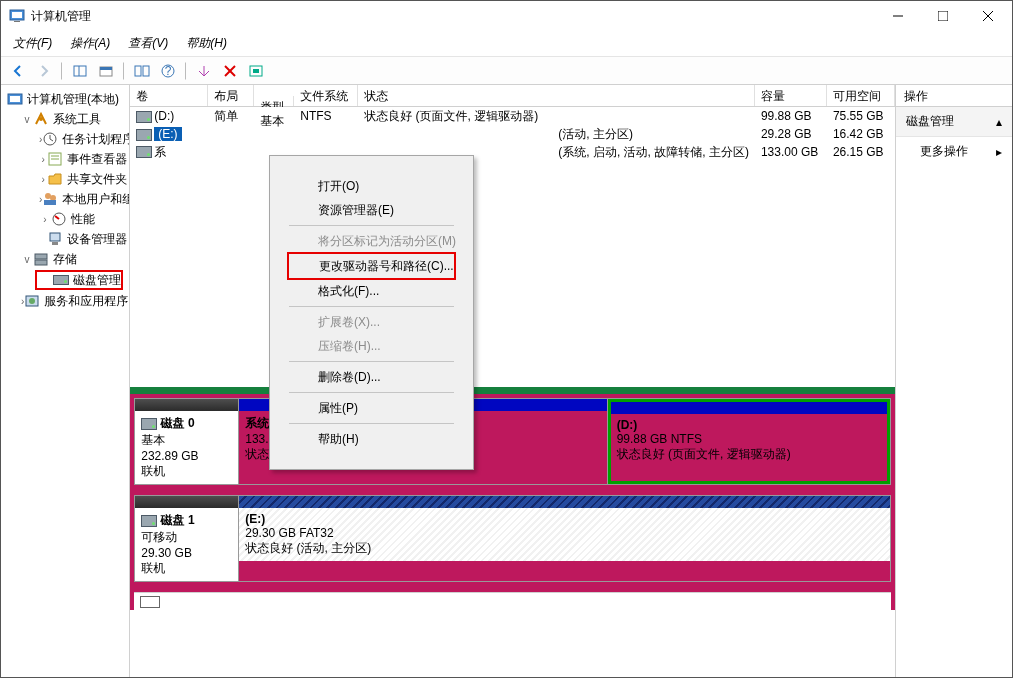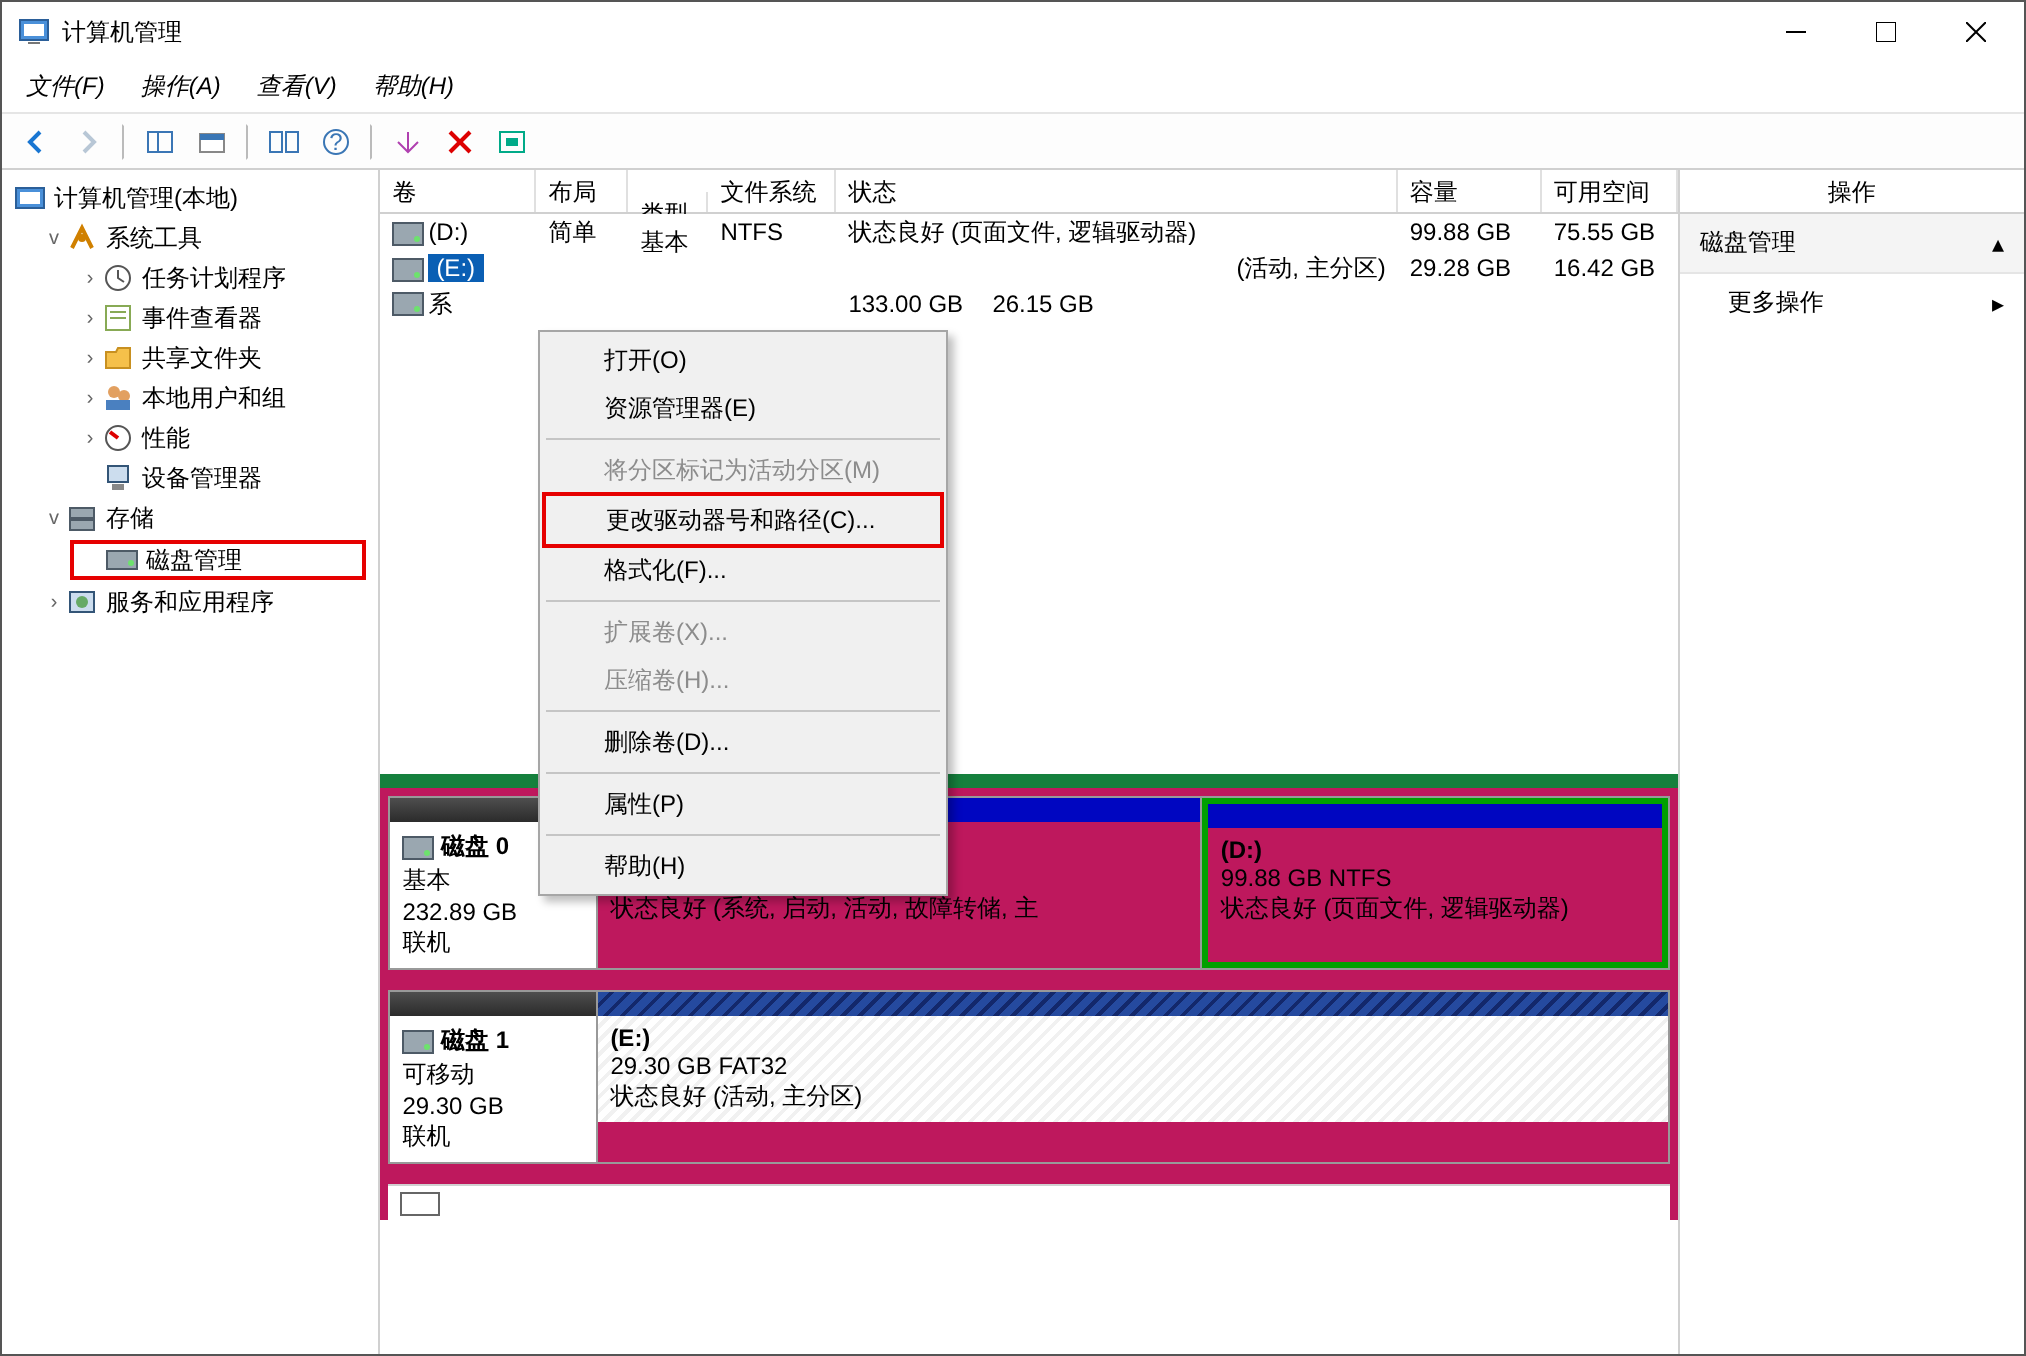--- a/index.html
+++ b/index.html
@@ -40,25 +40,25 @@
 .disk-label .dhead { height:12px; background:linear-gradient(#4e4e4e,#2b2b2b); margin:-4px -6px 4px -6px;}
 .disk-label .dicon{ display:inline-block; width:16px; height:12px; vertical-align:middle;}
 .parts { flex:1; border:1px solid #999; display:flex;}
 .part { border-right:1px solid #999; padding:0; position:relative;}
 .part:last-child{border-right:none;}
 .part .pbar{height:12px; background:#0006c1;}
 .part .pbody{padding:4px 6px;}
 .part.green-box{border:3px solid #00a000;}
 .footer-hatch { height:18px; border-top:1px solid #d0d0d0; margin-top:4px; background:#fff;}
 .footer-key{ display:inline-block; width:20px; height:12px; border:1px solid #666; margin:2px 4px 0 6px; vertical-align:middle;}
-.actions { width: 186px; text-align: center; }
+.actions { width: 186px; }
 .actions-head { height:22px; padding:3px 8px; border-bottom:1px solid #d0d0d0; background:#fff;}
 .act-item { padding:6px 10px; display:flex; justify-content:space-between; align-items:center;}
 .act-title{ background:#f4f4f4; border-bottom:1px solid #e5e5e5;}
-.context-menu { position:absolute; left:268px; top:164px; width:205px; background:#f0f0f0; border:1px solid #a6a6a6; box-shadow:3px 3px 4px rgba(0,0,0,.25); z-index:50; padding:2px;}
+.context-menu { position:absolute; left:268px; top:154px; width:205px; background:#f0f0f0; border:1px solid #a6a6a6; box-shadow:3px 3px 4px rgba(0,0,0,.25); z-index:50; padding:18px;}
 .cm-item { height:24px; display:flex; align-items:center; padding:0 24px 0 30px; white-space:nowrap;}
 .cm-item.disabled{ color:#8c8c8c;}
 .cm-sep{ height:1px; background:#c5c5c5; margin:3px 1px;}
 .cm-item.highlight{ border:2px solid #e60000; height:28px; margin:-1px;}
 .drive-ico{ background:#9aa7b0; border:1px solid #4d5a66; width:16px; height:10px; position:relative;}
 .drive-ico::after{content:""; position:absolute; right:1px; bottom:1px; width:3px;height:3px; background:#6de26d; border-radius:50%;}
 </style>
 </head>
 <body>
 
@@ -296,20 +296,21 @@
           <div class="c-fs"></div>
           <div class="c-stat" style="padding-left:200px">(活动, 主分区)</div>
           <div class="c-cap">29.28 GB</div>
           <div class="c-free">16.42 GB</div>
         </div>
         <div class="grow">
           <div class="c-vol"><span class="drive-ico ic"></span><span>系</span></div>
           <div class="c-lay"></div>
           <div class="c-type"></div>
           <div class="c-fs"></div>
+          <div class="c-stat" style="padding-left:200px">(系统, 启动, 活动, 故障转储, 主分区)</div>
           <div class="c-cap">133.00 GB</div>
           <div class="c-free">26.15 GB</div>
         </div>
       </div>
 
       <div class="disk-panel">
         <div class="disk-row">
           <div class="disk-label">
             <div class="dhead"></div>
             <span class="drive-ico dicon"></span>

